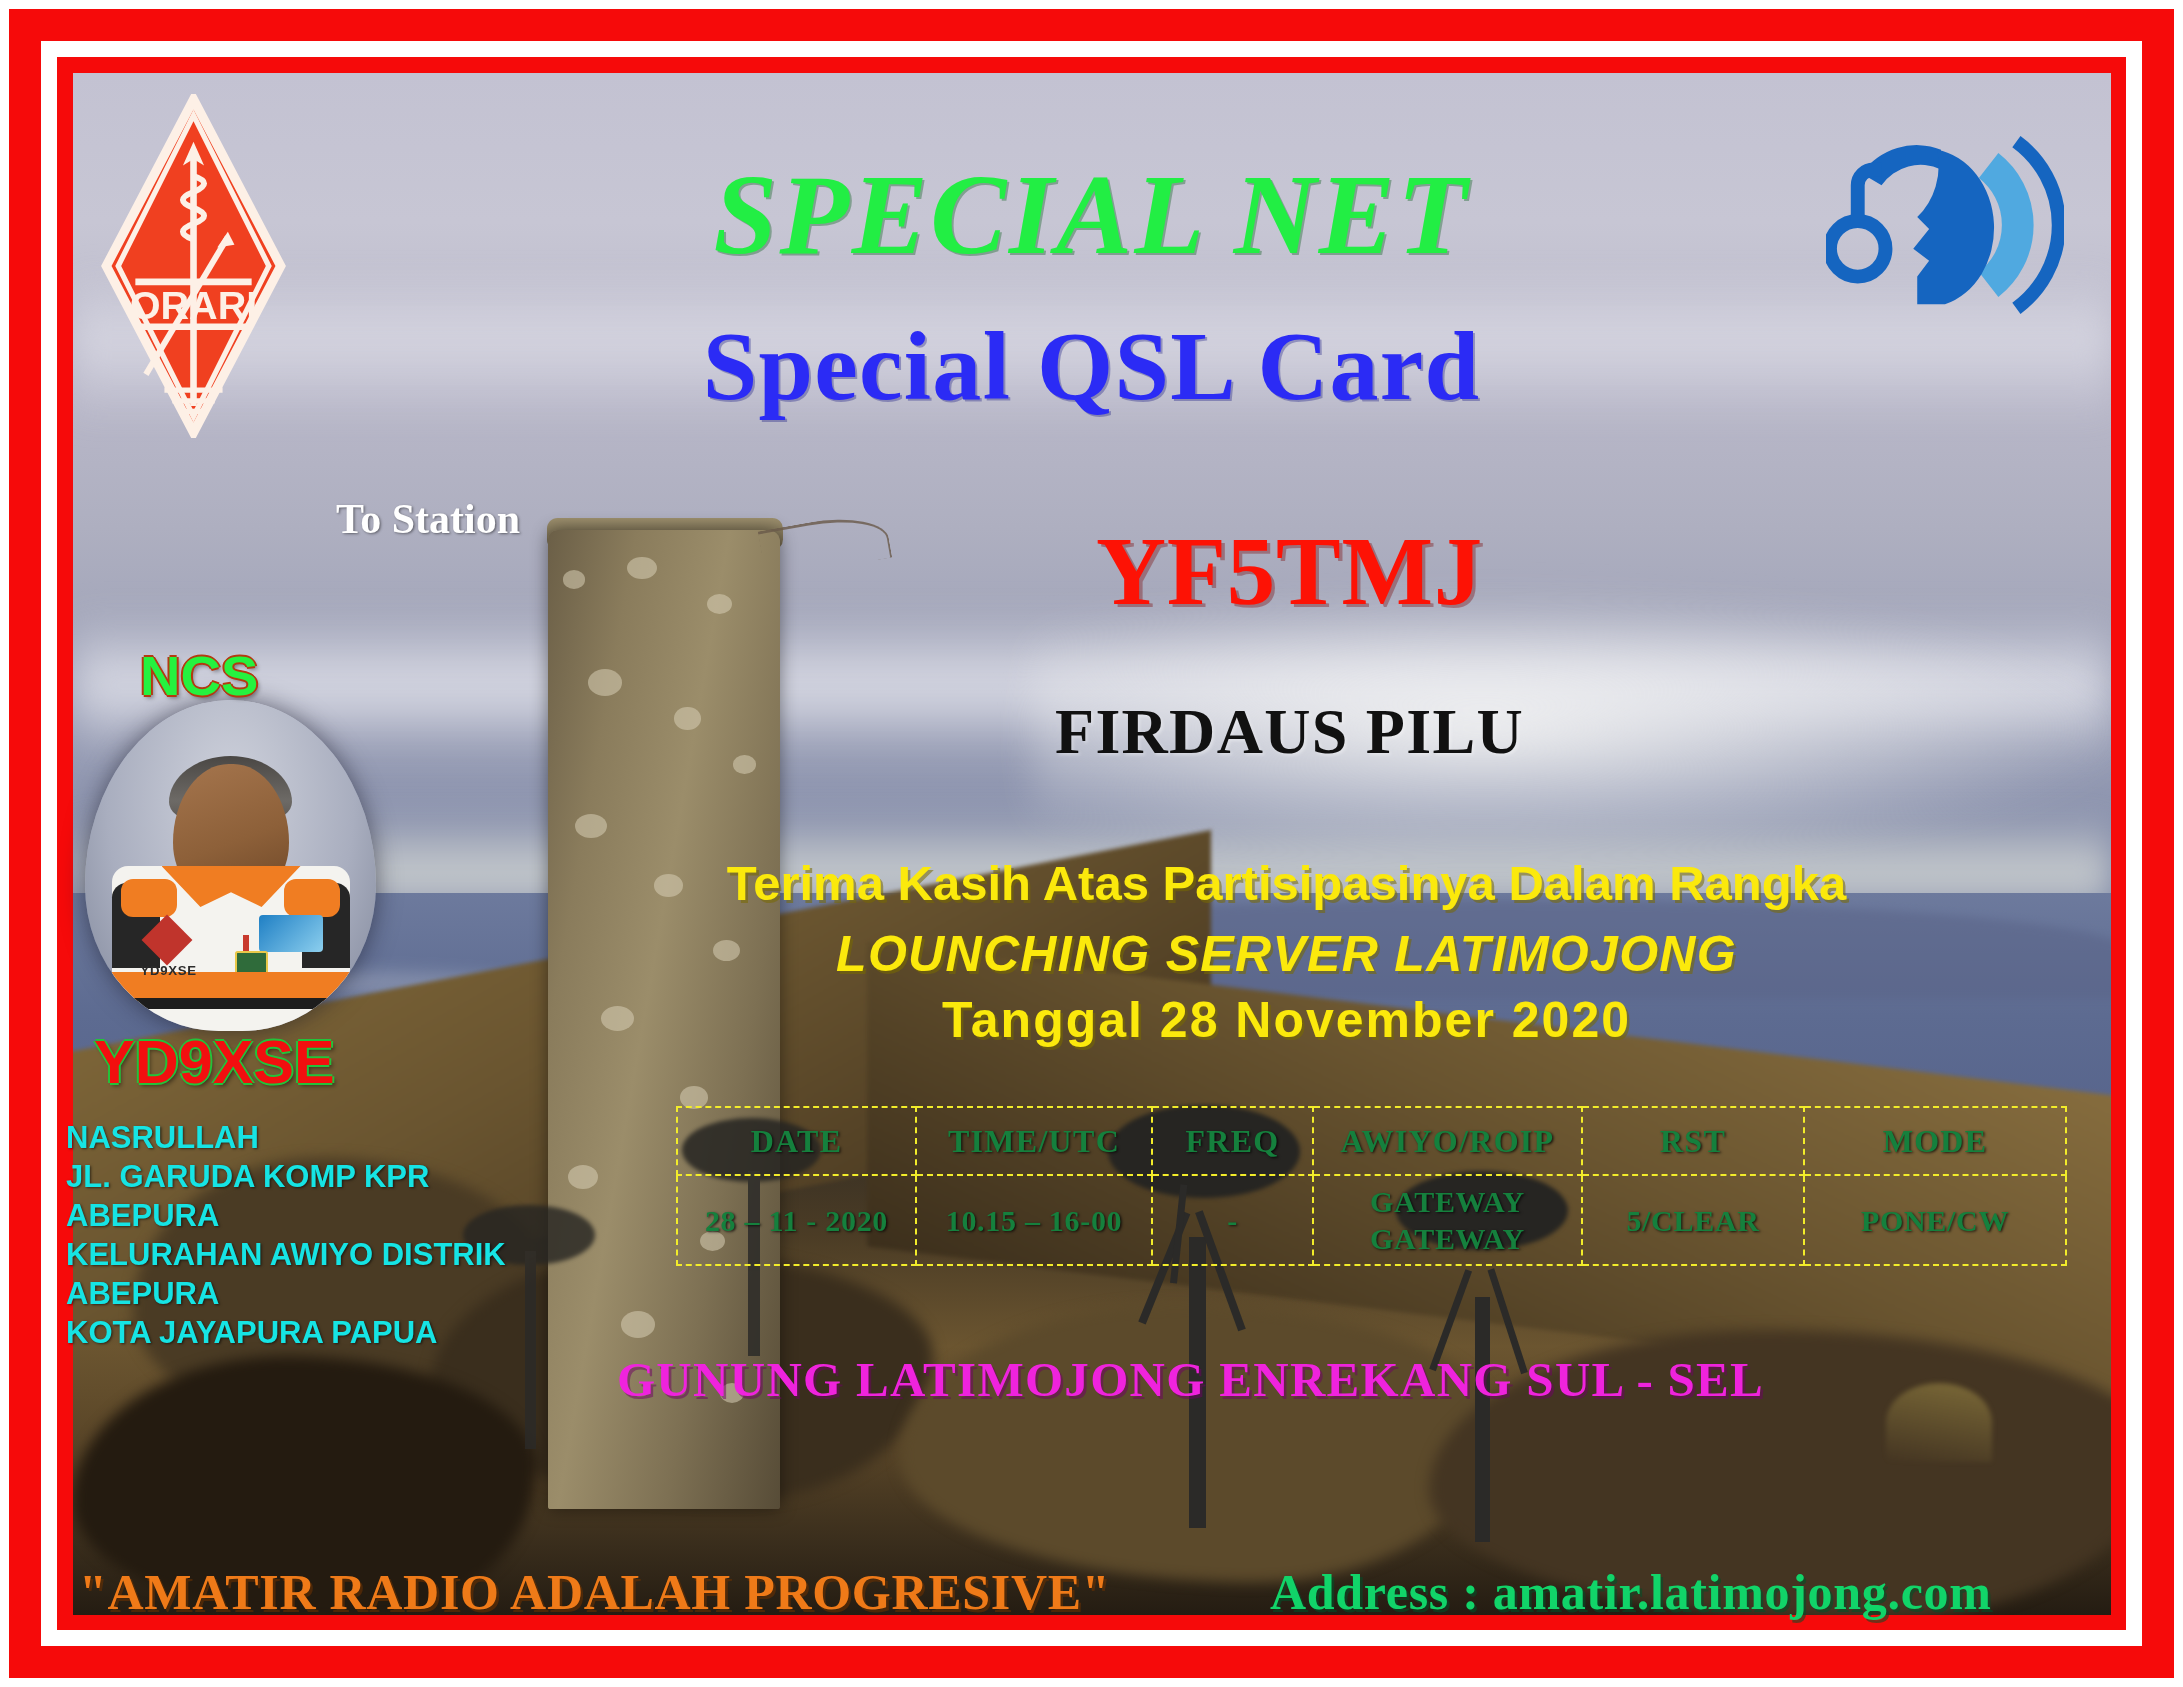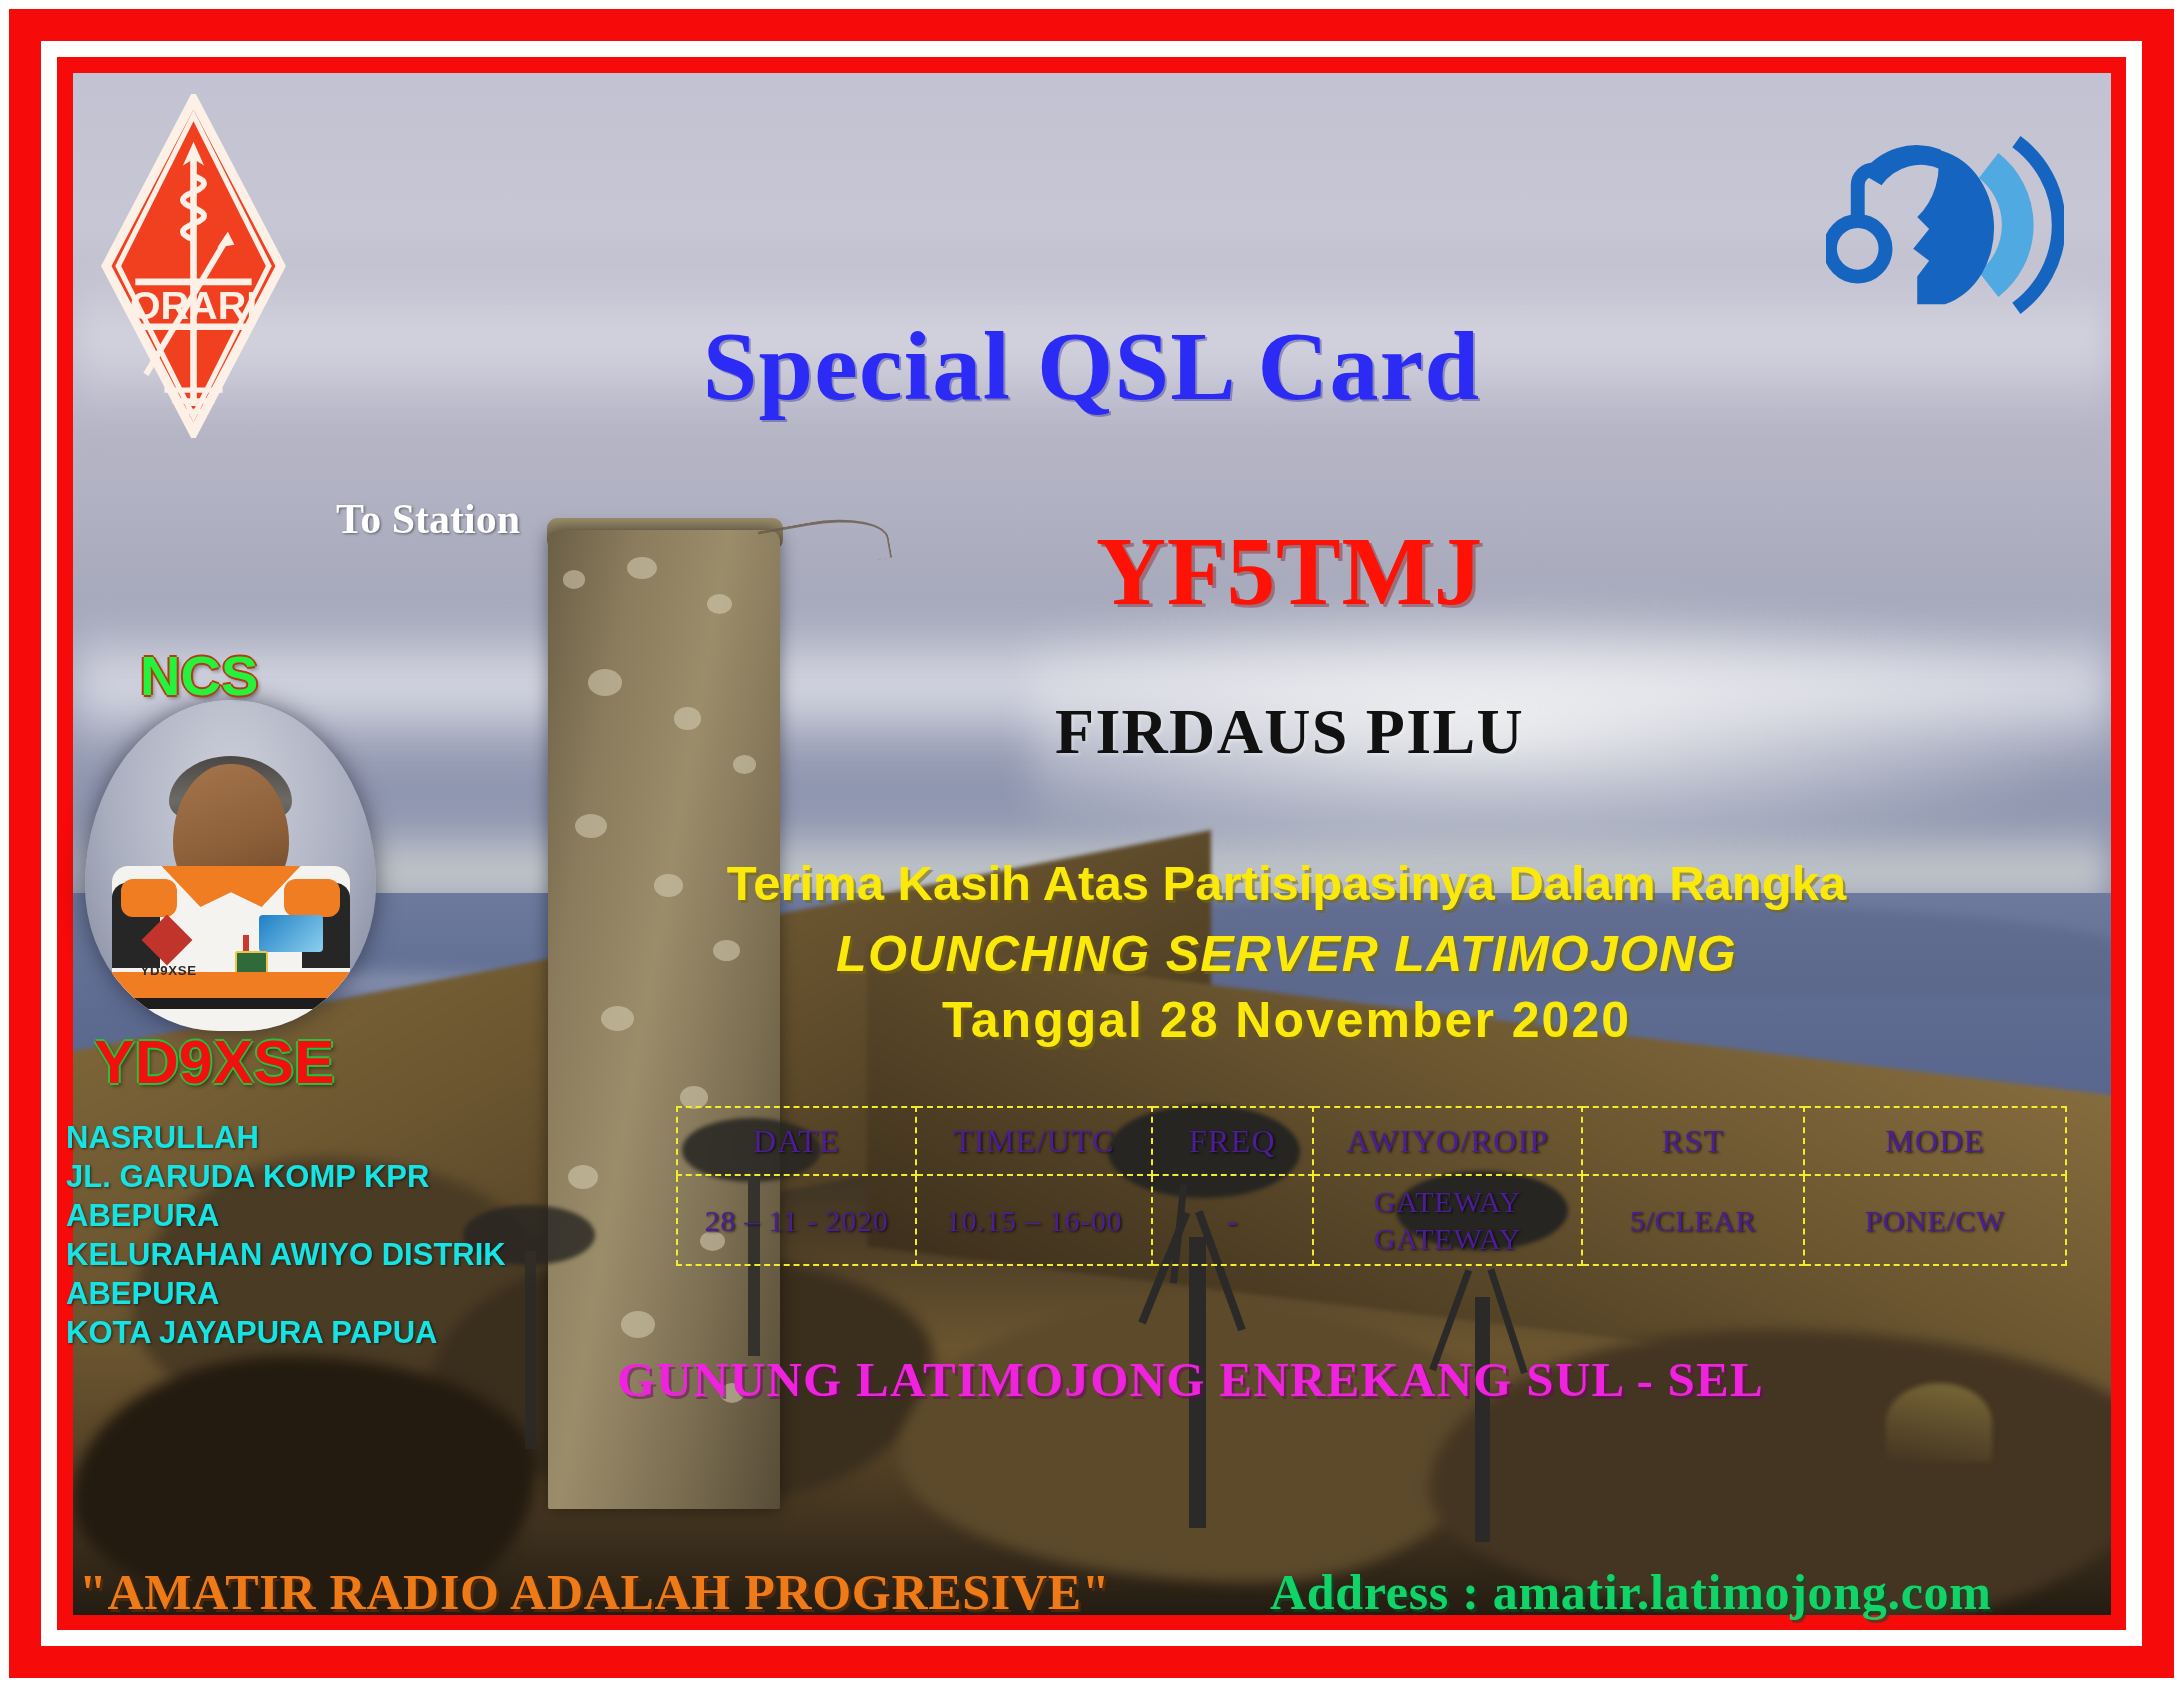--- a/index.html
+++ b/index.html
@@ -126,22 +126,22 @@
 
   
   #address{position:absolute;left:66px;top:1118px;font-family:"Liberation Sans",sans-serif;
      font-weight:bold;font-size:31px;line-height:39px;color:#16e4e4;
      text-shadow:1.3px 1.3px 2.6px rgba(0,0,0,.55);}
   #address div{white-space:nowrap;}
 
   
   #qso-table{position:absolute;left:676px;top:1106px;width:1365px;
      border-collapse:collapse;table-layout:fixed;}
-  #qso-table td{border:2.6px dashed #f2ec2a;color:#4c1d95;text-align:center;
-     font-family:"Liberation Serif",serif;font-weight:normal;
+  #qso-table td{border:2.6px dashed #f2ec2a;color:#15803d;text-align:center;
+     font-family:"Liberation Serif",serif;font-weight:bold;
      text-shadow:1.3px 1.3px 2.6px rgba(0,0,0,.75);}
   #qso-table .hrow td{height:64px;font-size:32px;letter-spacing:1.3px;}
   #qso-table .drow td{height:86px;font-size:30px;letter-spacing:0.7px;line-height:37px;}
 
   
   #location{left:0;right:0;top:1351px;text-align:center;transform:translateX(99px);
      font-family:"Liberation Serif",serif;font-weight:bold;font-size:49px;
      color:#ef23dd;letter-spacing:1.3px;text-shadow:2.6px 2.6px 0 rgba(110,0,100,.5);}
 
   
@@ -274,20 +274,21 @@
       <div class="op-patch-red"></div>
       <div class="op-patch-blue"></div>
       <div class="op-lanyard"></div>
       <div class="op-badge"></div>
       <div class="op-waist"></div>
       <div class="op-waist2"></div>
       <div class="op-tag">YD9XSE</div>
     </div>
   </div>
 
+  <div class="tx" id="title-special-net">SPECIAL NET</div>
   <div class="tx" id="title-qsl">Special QSL Card</div>
   <div class="tx" id="to-station">To Station</div>
 
   <div class="tx" id="ncs-label">NCS</div>
   <div class="tx" id="ncs-call">YD9XSE</div>
 
   <div class="tx" id="callsign">YF5TMJ</div>
   <div class="tx" id="opname">FIRDAUS PILU</div>
 
   <div class="tx ythanks" id="thanks1">Terima Kasih Atas Partisipasinya Dalam Rangka</div>

